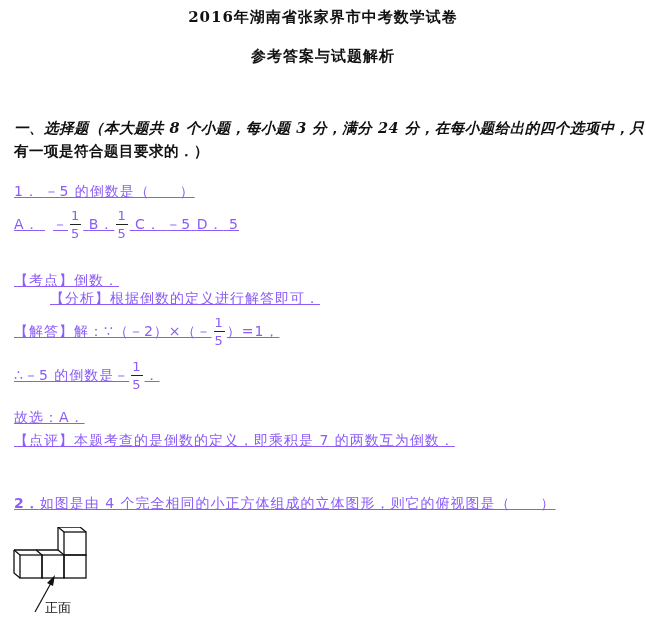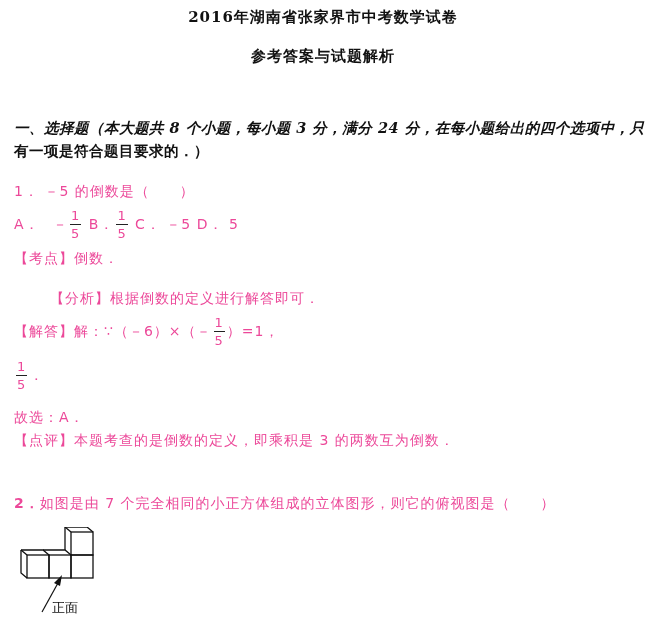--- a/index.html
+++ b/index.html
@@ -30,35 +30,36 @@
       left: 14px;
       font-weight: bold;
       font-size: 14.5px;
       letter-spacing: 0.5px;
     }
     .line {
       left: 14px;
       font-size: 14px;
       letter-spacing: 1px;
       font-family: "DejaVu Sans", "Liberation Sans", sans-serif;
-      color: #ec4899;
+      color: #8b5cf6;
+      text-decoration: underline;
     }
     .frac {
       display: inline-block;
       vertical-align: middle;
       text-align: center;
       line-height: 1;
       margin: 0 2px;
       font-family: "DejaVu Sans", "Liberation Sans", sans-serif;
       font-size: 13px;
     }
     .frac .n { display: block; padding: 0 1px 2px; }
     .frac .d { display: block; border-top: 1px solid #222; padding: 2px 1px 0; }
     .bold-q { font-weight: bold; }
-    .figure { left: 18px; top: 527px; width: 100px; height: 99px; text-align: center; }
+    .figure { left: 11px; top: 527px; width: 100px; height: 99px; text-align: center; }
   </style>
 </head>
 <body>
 
 <div class="abs title title1">2016年湖南省张家界市中考数学试卷</div>
 <div class="abs title title2">参考答案与试题解析</div>
 
 <div class="abs section" style="top:119px;font-style:italic;">一、选择题（本大题共 8 个小题，每小题 3 分，满分 24 分，在每小题给出的四个选项中，只</div>
 <div class="abs section" style="top:142px;">有一项是符合题目要求的．）</div>
 
@@ -78,44 +79,44 @@
   <span>
     <span>C．</span>
     <span>－5</span>
   </span>
   <span>
     <span>D．</span>
     <span>5</span>
   </span>
 </div>
 
-<div class="abs line" style="top:250px;">
+<div class="abs line" style="top:272px;">
   <span>【考点】</span><span>倒数．</span>
 </div>
 
 <div class="abs line" style="top:290px;margin-left:36px;">
   <span>【分析】</span><span>根据倒数的定义进行解答即可．</span>
 </div>
 
 <div class="abs line" style="top:316px;">
-  <span>【解答】</span><span>解：∵（－6）×（－</span><span class="frac"><span class="n">1</span><span class="d">5</span></span><span>）=1，</span>
+  <span>【解答】</span><span>解：∵（－2）×（－</span><span class="frac"><span class="n">1</span><span class="d">5</span></span><span>）=1，</span>
 </div>
 
 <div class="abs line" style="top:360px;">
-  <span class="frac"><span class="n">1</span><span class="d">5</span></span><span>．</span>
+  <span>∴－5 的倒数是－</span><span class="frac"><span class="n">1</span><span class="d">5</span></span><span>．</span>
 </div>
 
 <div class="abs line" style="top:409px;">故选：A．</div>
 
 <div class="abs line" style="top:432px;">
-  <span>【点评】</span><span>本题考查的是倒数的定义，即乘积是 3 的两数互为倒数．</span>
+  <span>【点评】</span><span>本题考查的是倒数的定义，即乘积是 7 的两数互为倒数．</span>
 </div>
 
 <div class="abs line" style="top:495px;">
-  <span class="bold-q">2．</span><span>如图是由 7 个完全相同的小正方体组成的立体图形，则它的俯视图是（　　）</span>
+  <span class="bold-q">2．</span><span>如图是由 4 个完全相同的小正方体组成的立体图形，则它的俯视图是（　　）</span>
 </div>
 
 <div class="abs figure">
   <svg width="100" height="99" viewBox="0 0 100 99">
     <g fill="none" stroke="#111" stroke-width="1.3" stroke-linejoin="miter">
 
       <polygon points="53,23 75,23 75,2 69,-3 53,-3 47,2 47,23" fill="#fff" stroke="none"></polygon>
 
       <rect x="53" y="5" width="22" height="23"></rect>
 

